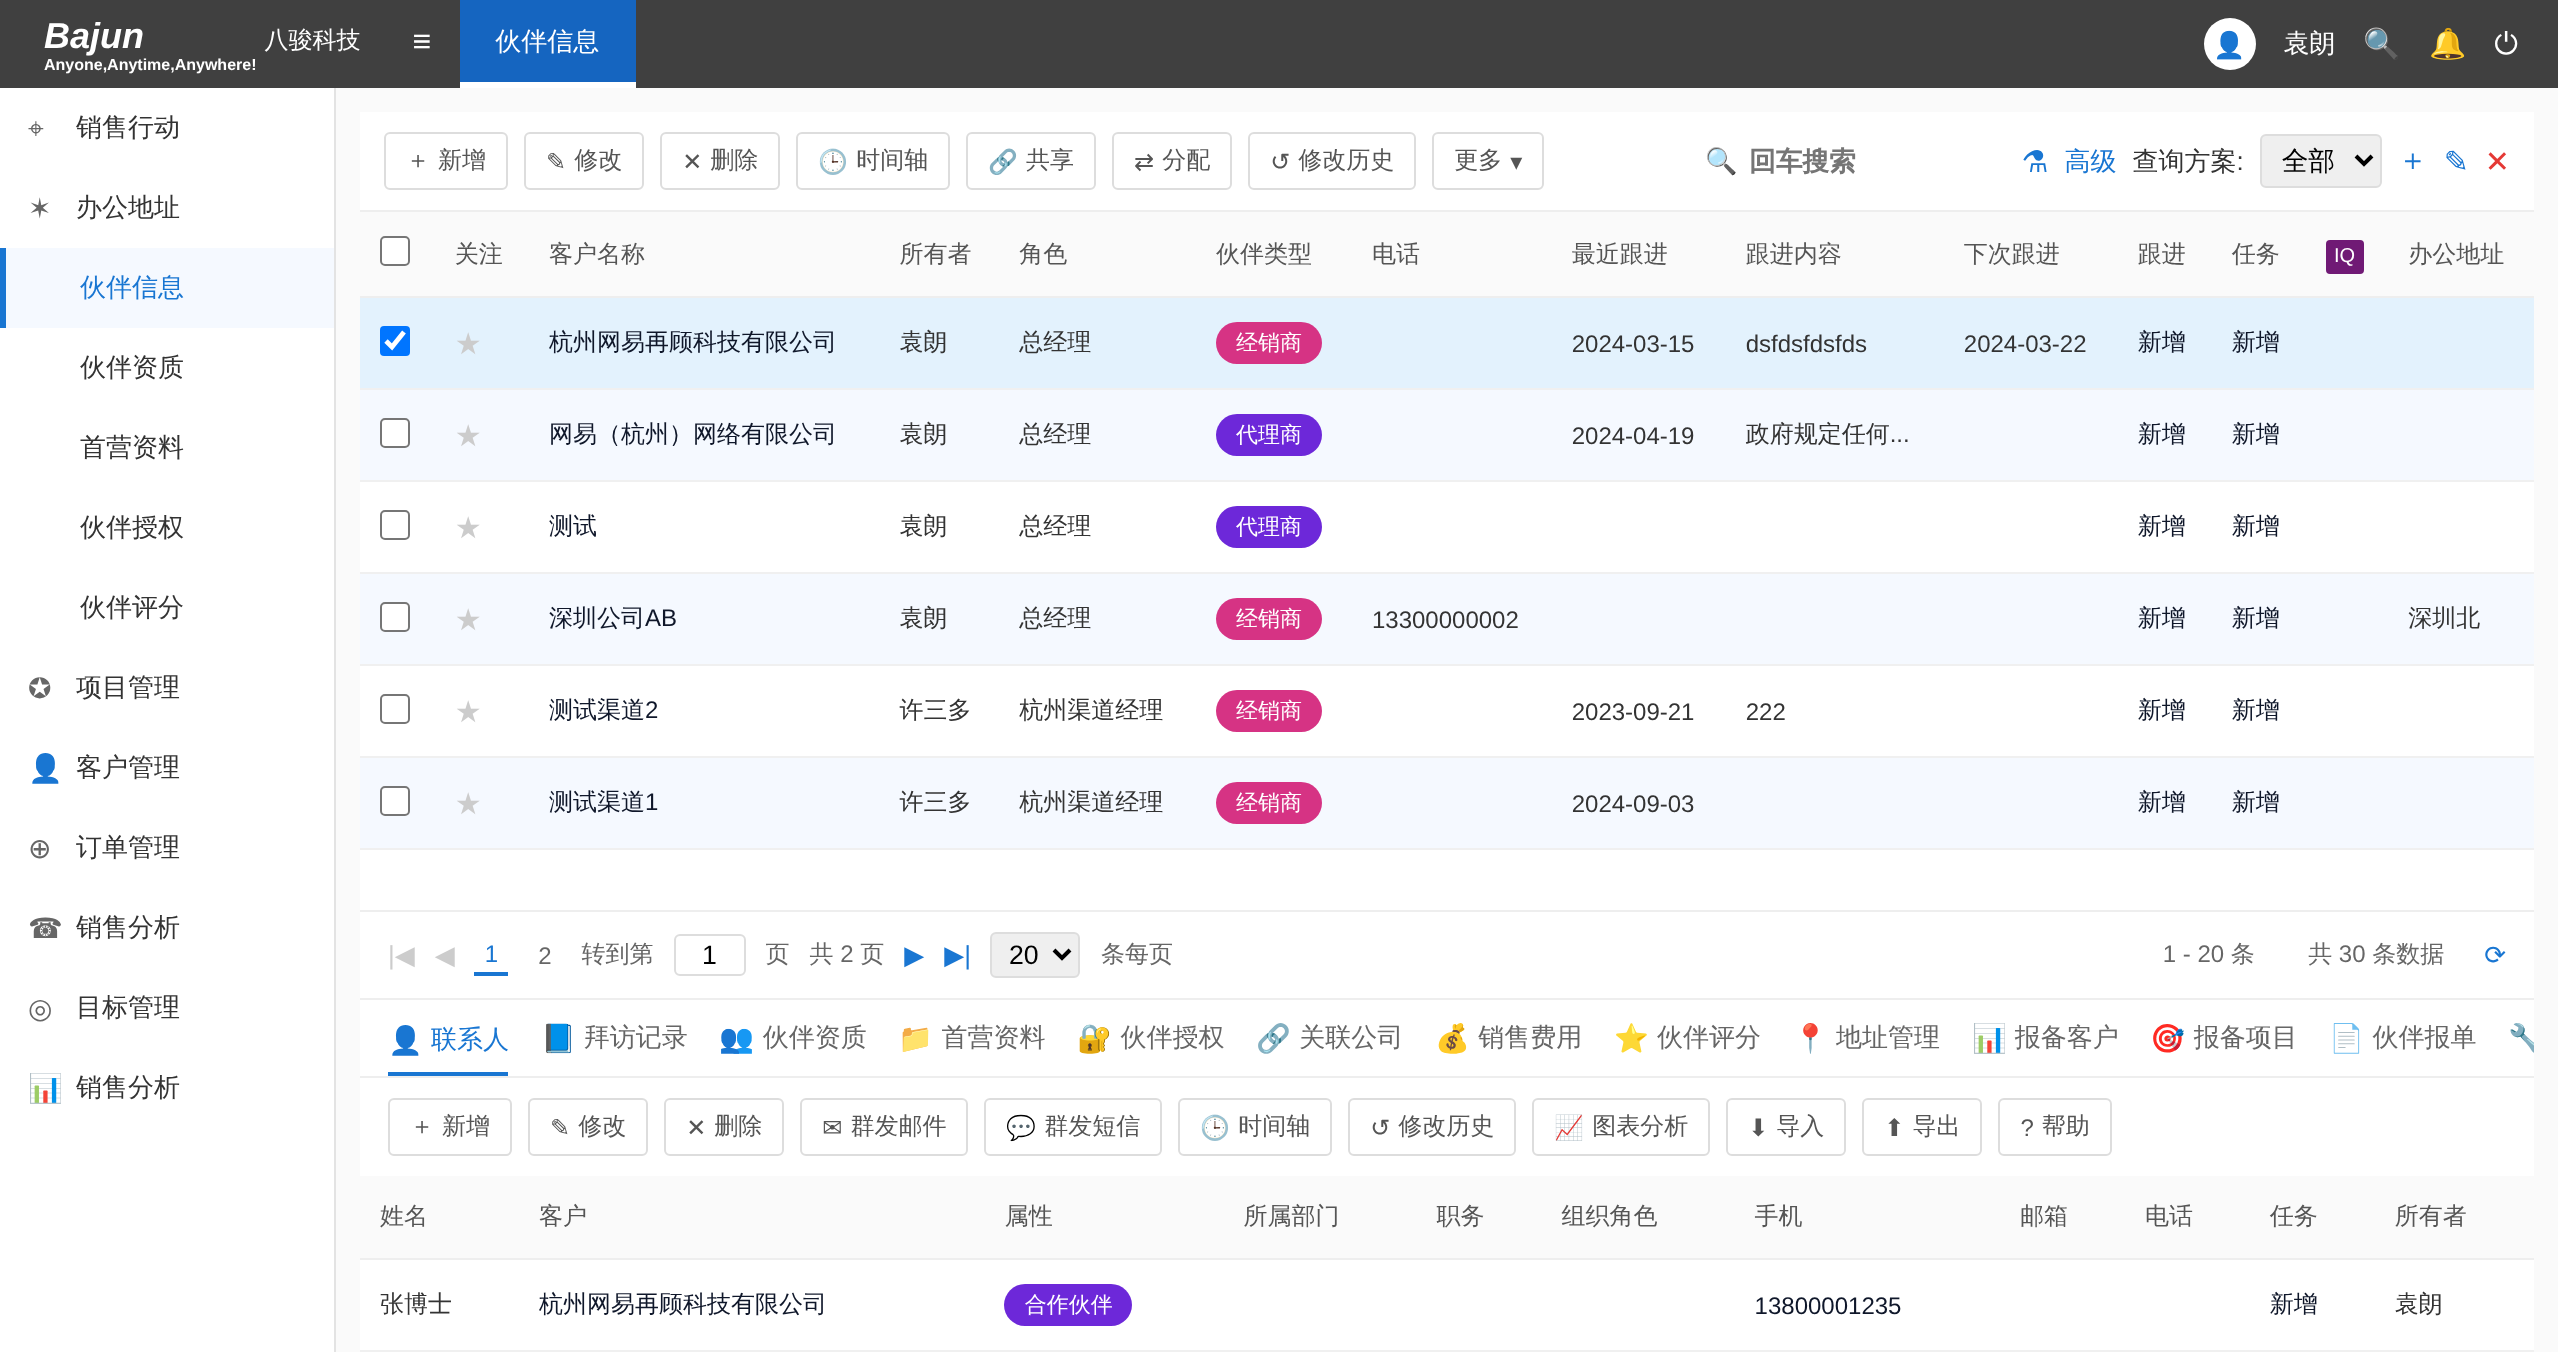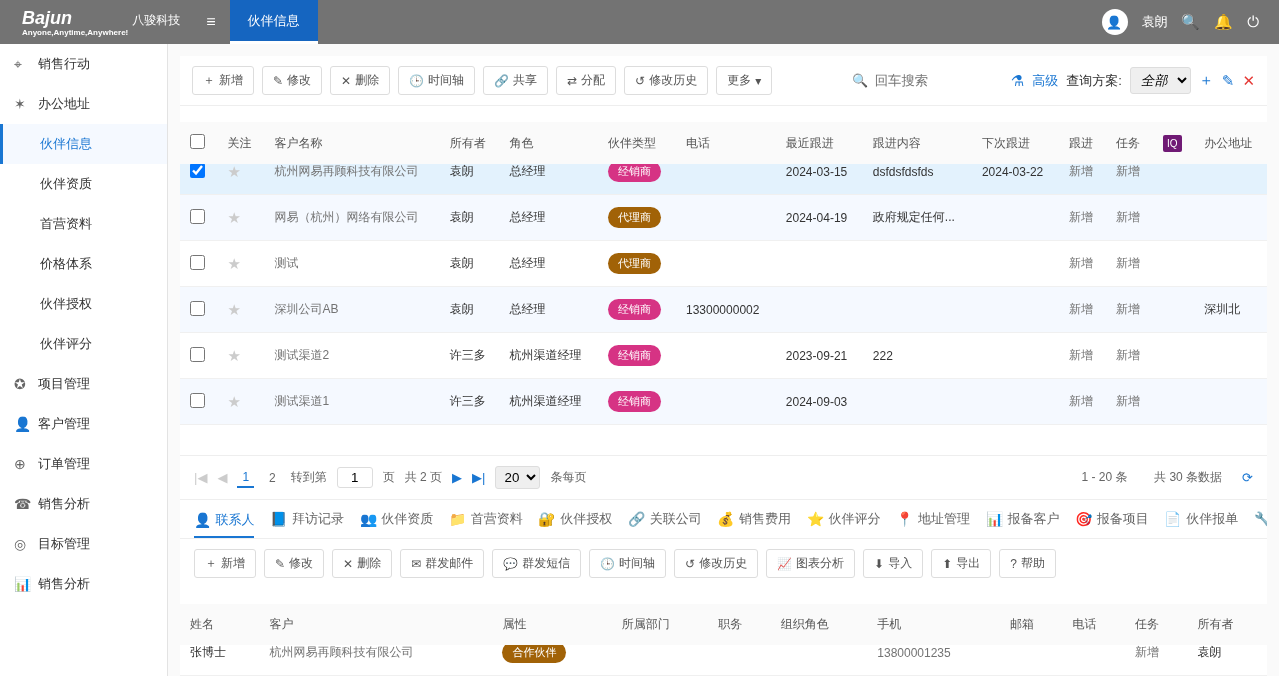--- a/index.html
+++ b/index.html
@@ -1,19 +1,19 @@
 <!DOCTYPE html>
 <html><head>
 <meta charset="utf-8">
 <style>
 * { margin: 0; padding: 0; box-sizing: border-box; font-family: "Microsoft YaHei", Arial, sans-serif; }
 body { font-size: 13px; color: #333; background: #fff; overflow: hidden; }
 
 
-.header { height: 44px; background: #737373; display: flex; align-items: center; color: #fff; padding: 0 10px; }
+.header { height: 44px; background: #404040; display: flex; align-items: center; color: #fff; padding: 0 10px; }
 .logo { font-weight: bold; font-style: italic; font-size: 18px; padding: 0 12px; display: flex; align-items: baseline; }
 .logo-cn { font-size: 12px; font-style: normal; margin-left: 4px; font-weight: normal; }
 .logo-sub { font-size: 8px; font-style: normal; display: block; line-height: 1; }
 .menu-toggle { padding: 0 14px; cursor: pointer; font-size: 16px; }
 .tab-active { background: #1565c0; padding: 0 18px; height: 44px; display: flex; align-items: center; border-bottom: 3px solid #fff; }
 .header-spacer { flex: 1; }
 .header-right { display: flex; align-items: center; gap: 14px; padding-right: 10px; }
 .avatar { width: 26px; height: 26px; border-radius: 50%; background: #fff; display: inline-flex; align-items: center; justify-content: center; color: #1976d2; }
 .icon-btn { cursor: pointer; font-size: 15px; }
 
@@ -27,41 +27,41 @@
 
 
 .main { flex: 1; overflow: hidden; display: flex; flex-direction: column; background: #fafafa; }
 .content { background: #fff; margin: 12px 12px 0 12px; flex: 1; display: flex; flex-direction: column; overflow: hidden; }
 
 
 .toolbar { display: flex; align-items: center; padding: 10px 12px; gap: 8px; border-bottom: 1px solid #eee; flex-wrap: wrap; }
 .btn { border: 1px solid #ddd; background: #fff; padding: 5px 10px; border-radius: 3px; cursor: pointer; display: inline-flex; align-items: center; gap: 4px; font-size: 12px; color: #555; }
 .toolbar-spacer { flex: 1; }
 .search-box { display: flex; align-items: center; gap: 6px; color: #999; padding: 0 8px; }
-.search-box input { border: none; outline: none; background: transparent; width: 120px; }
+.search-box input { border: none; outline: none; background: transparent; width: 120px; font-weight: bold; }
 .adv-link { color: #1976d2; cursor: pointer; }
-.scheme-select { border: 1px solid #ddd; padding: 4px 6px; border-radius: 3px; font-style: italic; }
+.scheme-select { border: 1px solid #ddd; padding: 4px 6px; border-radius: 3px; }
 .tool-icon { font-size: 15px; cursor: pointer; }
 .ic-blue { color: #1976d2; }
 .ic-red { color: #e53935; }
 
 
 .table-wrap { flex: 1; overflow: auto; }
 table { width: 100%; border-collapse: collapse; font-size: 12px; }
 th, td { padding: 12px 10px; text-align: left; white-space: nowrap; }
-thead th { background: #fafafa; color: #555; font-weight: normal; border-bottom: 1px solid #eee; position: sticky; top: 16px; }
+thead th { background: #fafafa; color: #555; font-weight: normal; border-bottom: 1px solid #eee; position: sticky; top: 0; }
 tbody tr { border-bottom: 1px solid #f0f0f0; }
 tbody tr:nth-child(even) { background: #f5f9ff; }
 tbody tr.selected { background: #e3f2fd; }
 .chk { width: 15px; height: 15px; }
 .star { color: #ccc; cursor: pointer; font-size: 15px; }
-.link { color: #737373; cursor: pointer; text-decoration: none; }
+.link { color: #0f172a; cursor: pointer; text-decoration: none; }
 .badge { display: inline-block; padding: 3px 10px; border-radius: 11px; color: #fff; font-size: 11px; text-align: right; }
 .badge-pink { background: #d63384; }
-.badge-purple { background: #a16207; }
+.badge-purple { background: #6d28d9; }
 .col-badge { padding: 3px 4px; background: #701a75; color: #fff; border-radius: 2px; font-size: 10px; }
 
 
 .pager { display: flex; align-items: center; padding: 10px 14px; border-top: 1px solid #eee; gap: 10px; font-size: 12px; color: #666; }
 .pager input { width: 36px; border: 1px solid #ddd; padding: 2px 4px; border-radius: 3px; text-align: center; }
 .pager select { border: 1px solid #ddd; padding: 2px 4px; border-radius: 3px; }
 .page-num { color: #1976d2; cursor: pointer; border-bottom: 2px solid #1976d2; padding: 2px 5px; }
 .page-num2 { cursor: pointer; padding: 2px 5px; }
 .pg-btn { cursor: pointer; color: #1976d2; font-size: 13px; }
 .pg-btn.disabled { color: #ccc; }
@@ -106,21 +106,20 @@
         <span class="side-icon">⌖</span>
         <span>销售行动</span>
       </div>
       <div class="side-item">
         <span class="side-icon">✶</span>
         <span>办公地址</span>
       </div>
       <div class="side-item side-sub active">伙伴信息</div>
       <div class="side-item side-sub">伙伴资质</div>
       <div class="side-item side-sub">首营资料</div>
-      <div class="side-item side-sub">价格体系</div>
       <div class="side-item side-sub">伙伴授权</div>
       <div class="side-item side-sub">伙伴评分</div>
       <div class="side-item">
         <span class="side-icon">✪</span>
         <span>项目管理</span>
       </div>
       <div class="side-item">
         <span class="side-icon">👤</span>
         <span>客户管理</span>
       </div>

